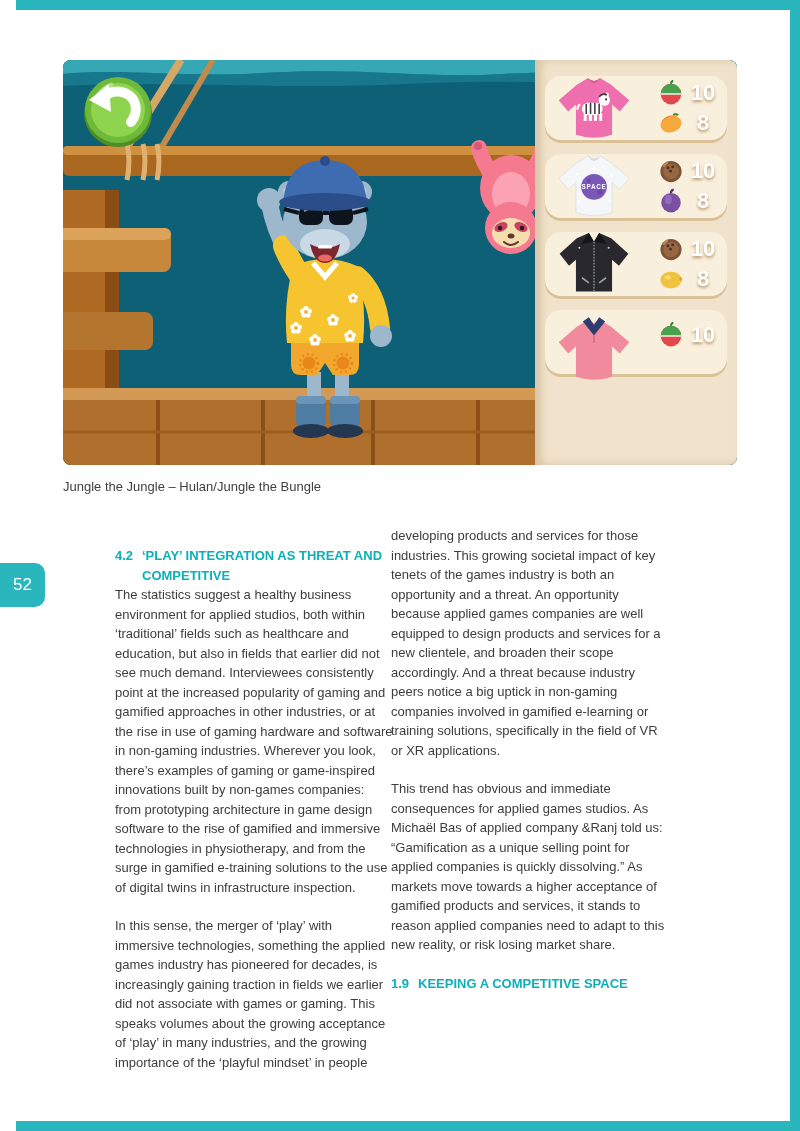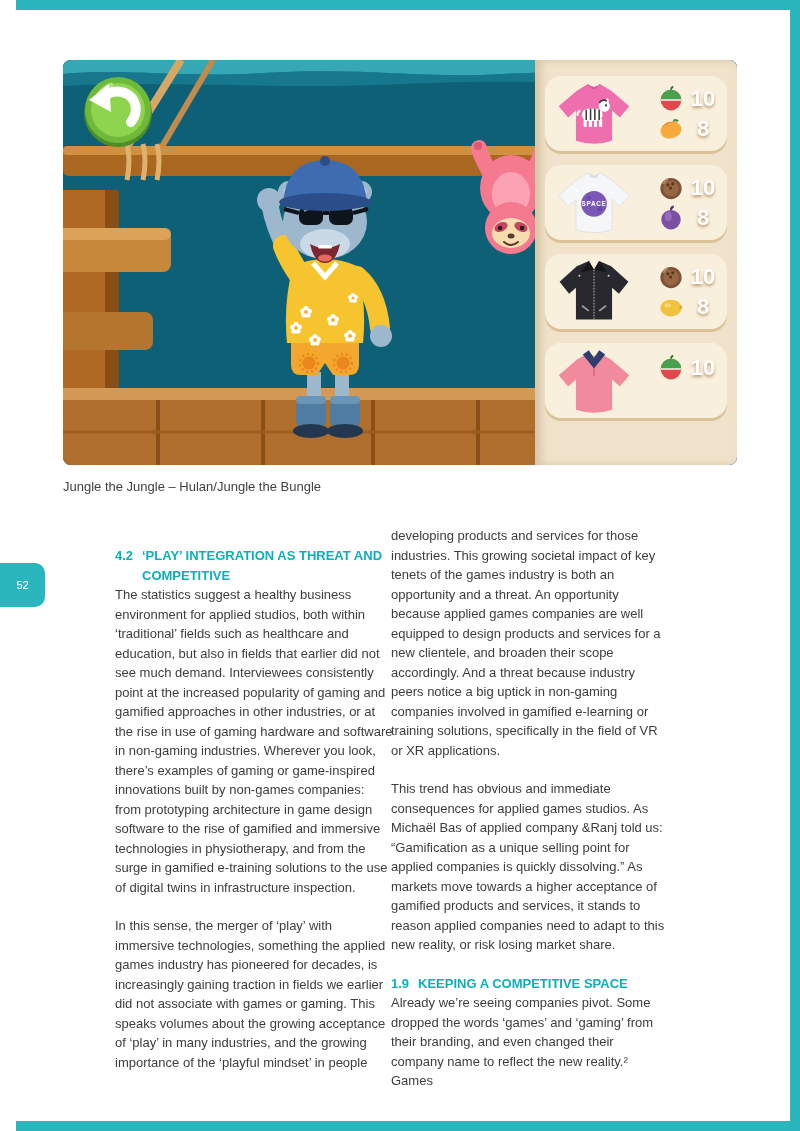--- a/index.html
+++ b/index.html
@@ -7,34 +7,34 @@
         font-family:"Liberation Sans",sans-serif;}
 
   
   .frame{position:absolute;background:var(--accent,#29b6bd);}
   .frame-top{left:16px;top:0;right:0;height:10px;}
   .frame-right{top:0;right:0;width:10px;height:100%;}
   .frame-bottom{left:16px;bottom:0;right:0;height:10px;}
 
   .page-tab{position:absolute;left:0;top:563px;width:45px;height:44px;
     background:var(--accent,#29b6bd);border-radius:0 10px 10px 0;
-    display:flex;align-items:center;justify-content:center;color:#fff;font-size:11px;}
+    display:flex;align-items:center;justify-content:center;color:#fff;font-size:17px;}
 
   
   .figure{position:absolute;left:63px;top:60px;width:674px;height:405px;
     border-radius:8px;overflow:hidden;background:#0e6076;}
   .scene{position:absolute;left:0;top:0;width:100%;height:100%;display:block;}
   .back-btn{position:absolute;left:16px;top:12px;width:78px;height:78px;cursor:pointer;}
   .back-btn svg{width:100%;height:100%;display:block;}
 
   .shop{position:absolute;top:0;right:0;bottom:0;width:202px;background:#f1e3cb;
     box-shadow:inset 6px 0 10px rgba(125,85,35,.22);
     padding:16px 10px 0 10px;box-sizing:border-box;
     display:flex;flex-direction:column;gap:14px;}
-  .card{height:75px;flex:none;background:#f9efdd;border-radius:16px;
+  .card{height:64px;flex:none;background:#f9efdd;border-radius:16px;
     box-shadow:0 3px 0 rgba(190,150,90,.45);
     display:flex;align-items:center;padding:0 10px 0 6px;box-sizing:border-box;}
   .item-art{width:86px;height:72px;flex:none;}
   .item-art svg{width:100%;height:100%;display:block;}
   .prices{margin-left:auto;display:flex;flex-direction:column;gap:4px;align-items:flex-end;}
   .card:nth-child(4) .prices{align-self:flex-start;margin-top:12px;}
   .card:nth-child(4) .item-art{align-self:flex-start;margin-top:4px;}
   .price-row{display:flex;align-items:center;gap:5px;}
   .fruit{width:26px;height:26px;display:block;}
   .fruit svg{width:100%;height:100%;display:block;}
@@ -365,16 +365,15 @@
     <p>In this sense, the merger of ‘play’ with immersive technologies, something the applied games industry has pioneered for decades, is increasingly gaining traction in fields we earlier did not associate with games or gaming. This speaks volumes about the growing acceptance of ‘play’ in many industries, and the growing importance of the ‘playful mindset’ in people</p>
   </div>
 
   <div class="col col-right">
     <p>developing products and services for those industries. This growing societal impact of key tenets of the games industry is both an opportunity and a threat. An opportunity because applied games companies are well equipped to design products and services for a new clientele, and broaden their scope accordingly. And a threat because industry peers notice a big uptick in non-gaming companies involved in gamified e-learning or training solutions, specifically in the field of VR or XR applications.</p>
     <p>This trend has obvious and immediate consequences for applied games studios. As Michaël Bas of applied company &amp;Ranj told us: “Gamification as a unique selling point for applied companies is quickly dissolving.” As markets move towards a higher acceptance of gamified products and services, it stands to reason applied companies need to adapt to this new reality, or risk losing market share.</p>
     <div class="heading">
       <span class="hnum">1.9</span>
       <span class="htext">KEEPING A COMPETITIVE SPACE</span>
     </div>
-    <p>Already we’re seeing companies pivot. Some dropped the words ‘games’ and ‘gaming’ from their branding, and even changed their company name to reflect the new reality.² Games</p>
   </div>
 
 </div>
 
 </body></html>

